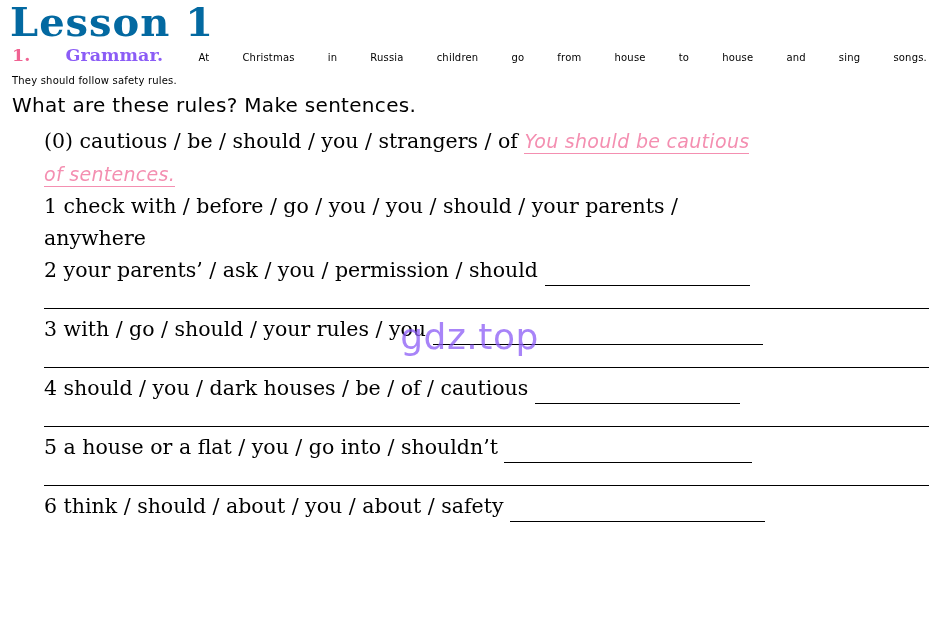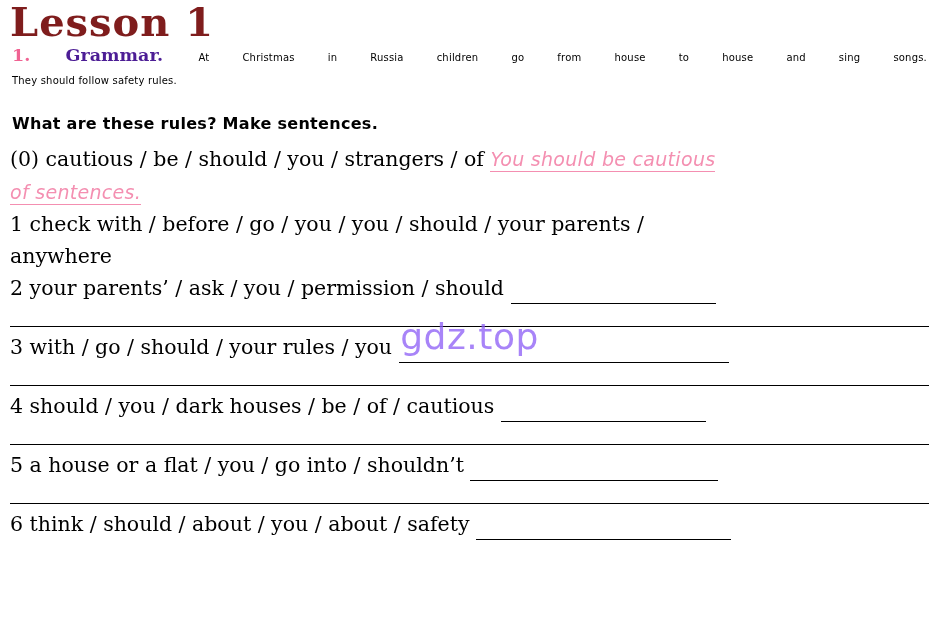--- a/index.html
+++ b/index.html
@@ -20,64 +20,65 @@
     width: 939px;
     height: 636px;
     padding: 0;
     box-sizing: border-box;
   }
   .lesson-title {
     font-family: "DejaVu Serif", serif;
     font-weight: bold;
     font-size: 40px;
     letter-spacing: 1px;
-    color: #7f1d1d;
+    color: #0369a1;
     margin: 0;
     padding: 0 0 0 10px;
     line-height: 44px;
   }
   .intro-block {
     padding: 0 12px 0 12px;
     font-size: 17.5px;
     line-height: 23px;
   }
   .task-number {
     color: #f06292;
     font-weight: bold;
     font-family: "DejaVu Serif", serif;
   }
   .grammar-word {
-    color: #4c1d95;
+    color: #8b5cf6;
     font-weight: bold;
     font-family: "DejaVu Serif", serif;
   }
   .intro-text {
     font-family: "DejaVu Sans", sans-serif;
     font-size: 10px;
     letter-spacing: 0.2px;
   }
   .intro-line1 {
     display: block;
     text-align: justify;
     text-align-last: justify;
   }
   .intro-line2 {
     display: block;
   }
   .bold-instruction {
     font-family: "DejaVu Sans", sans-serif;
-    font-weight: bold;
-    font-size: 16px;
+    font-weight: normal;
+    font-size: 20px;
     letter-spacing: 0.3px;
     display: block;
-    margin-top: 20px;
+    margin-top: 2px;
   }
   .items {
     padding: 0 10px 0 10px;
     margin-top: 8px;
+    margin-left: 34px;
   }
   .item {
     font-family: "DejaVu Serif", serif;
     font-size: 20.5px;
     line-height: 32px;
     margin: 0;
     padding: 0;
     position: relative;
   }
   .item .num {

